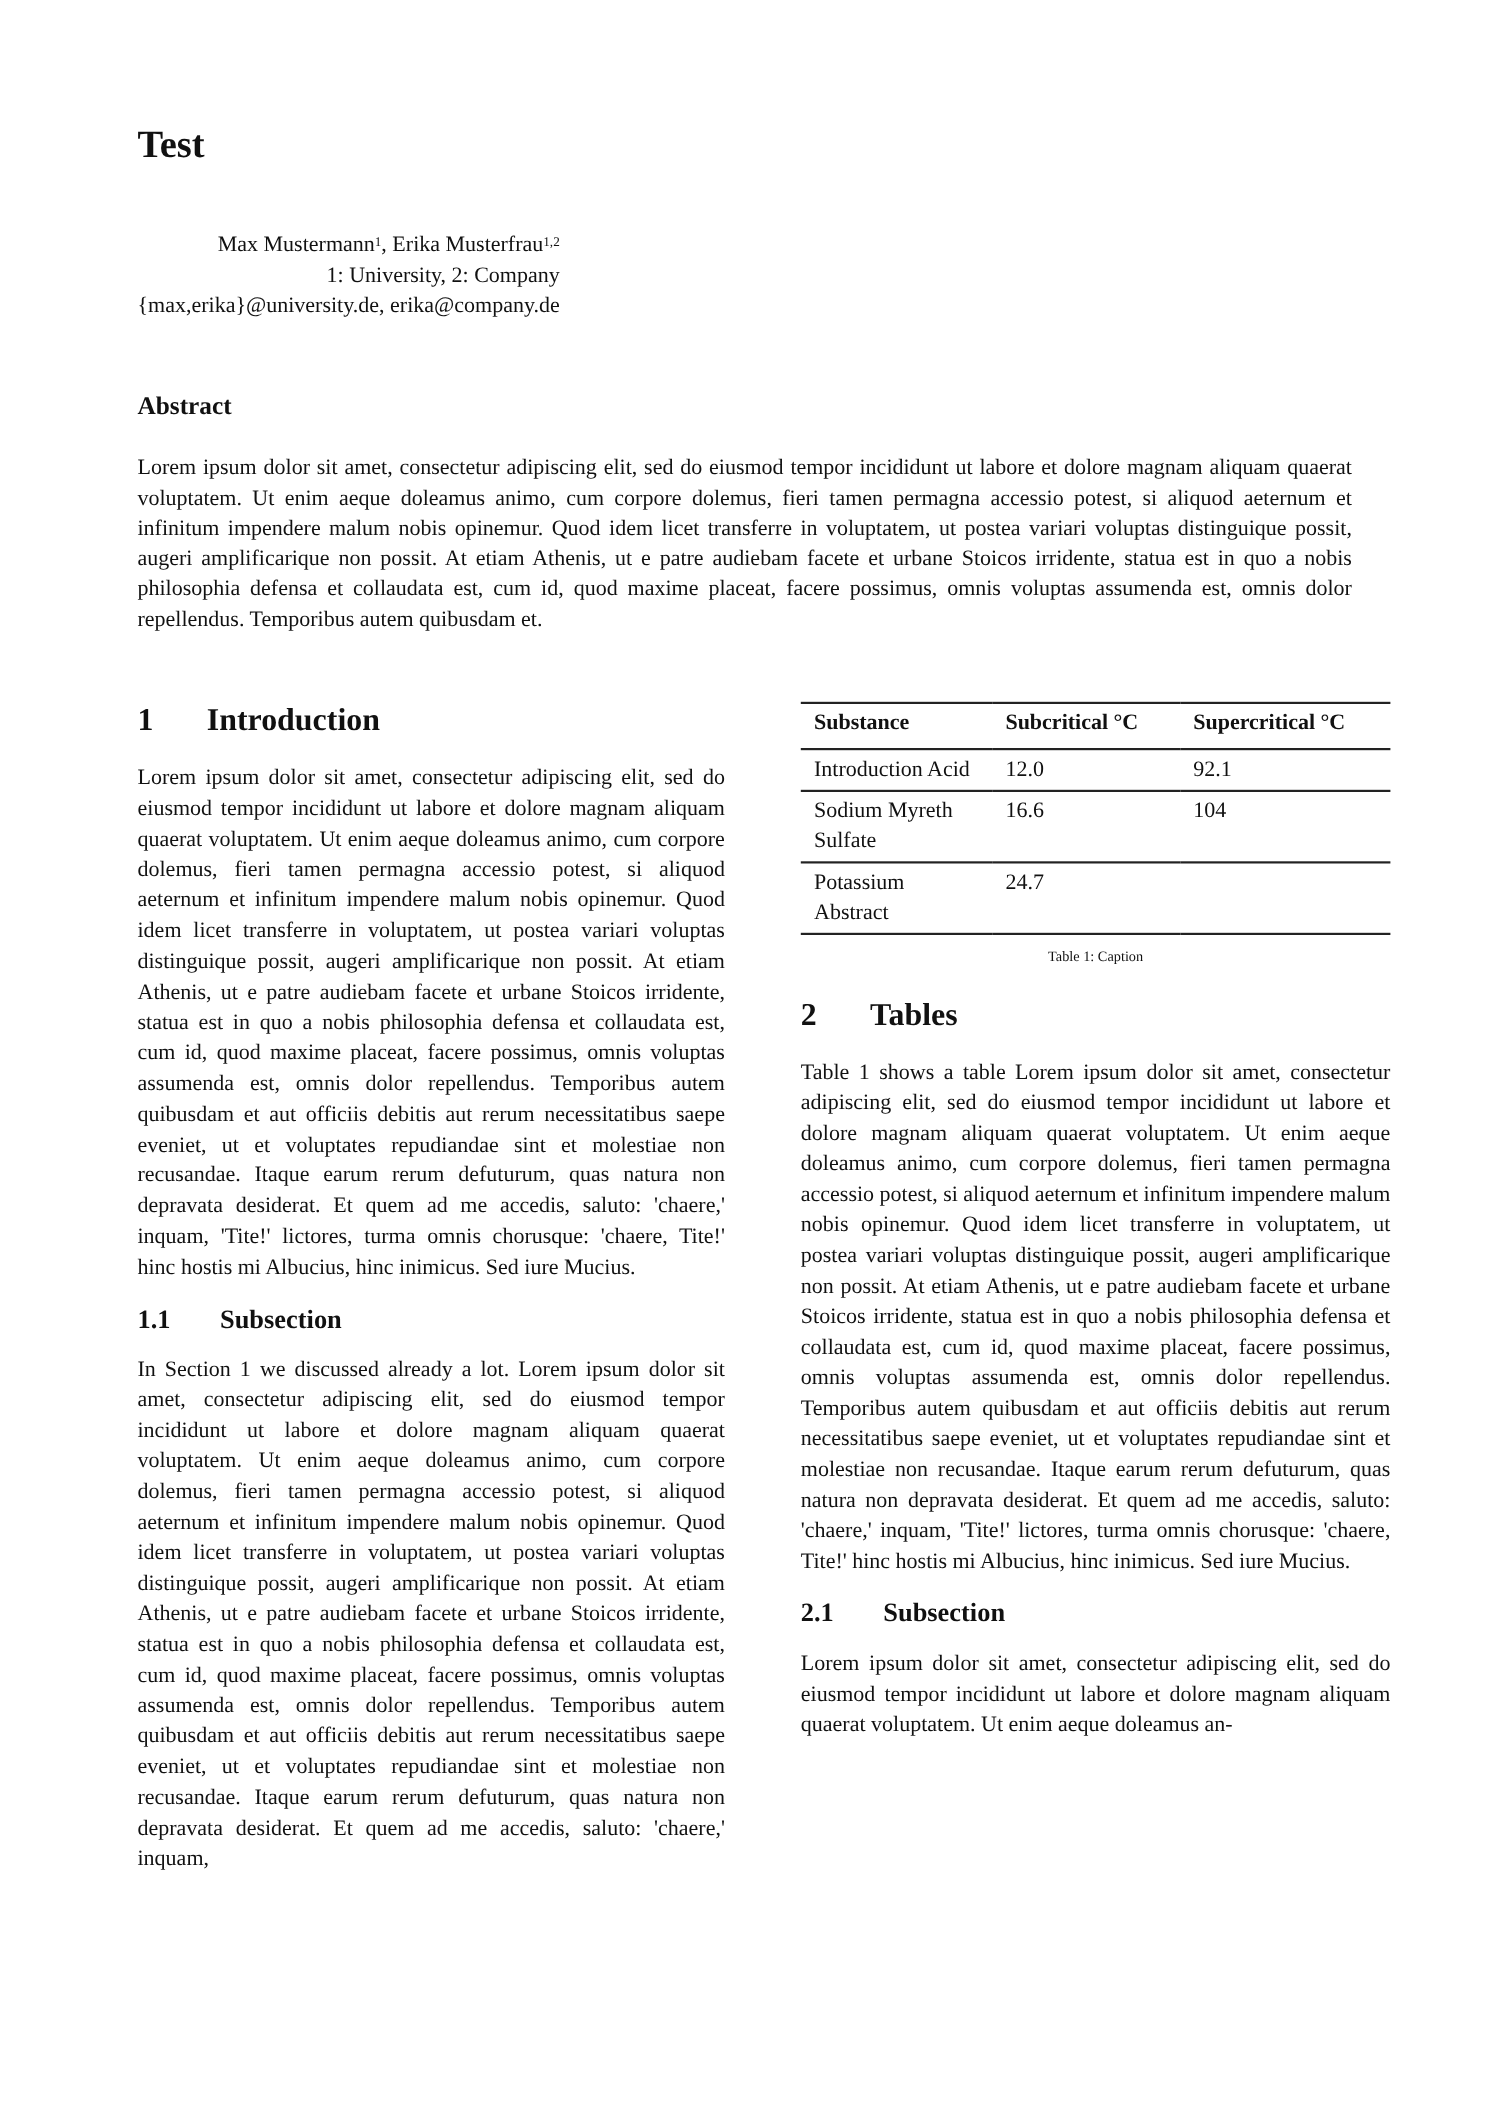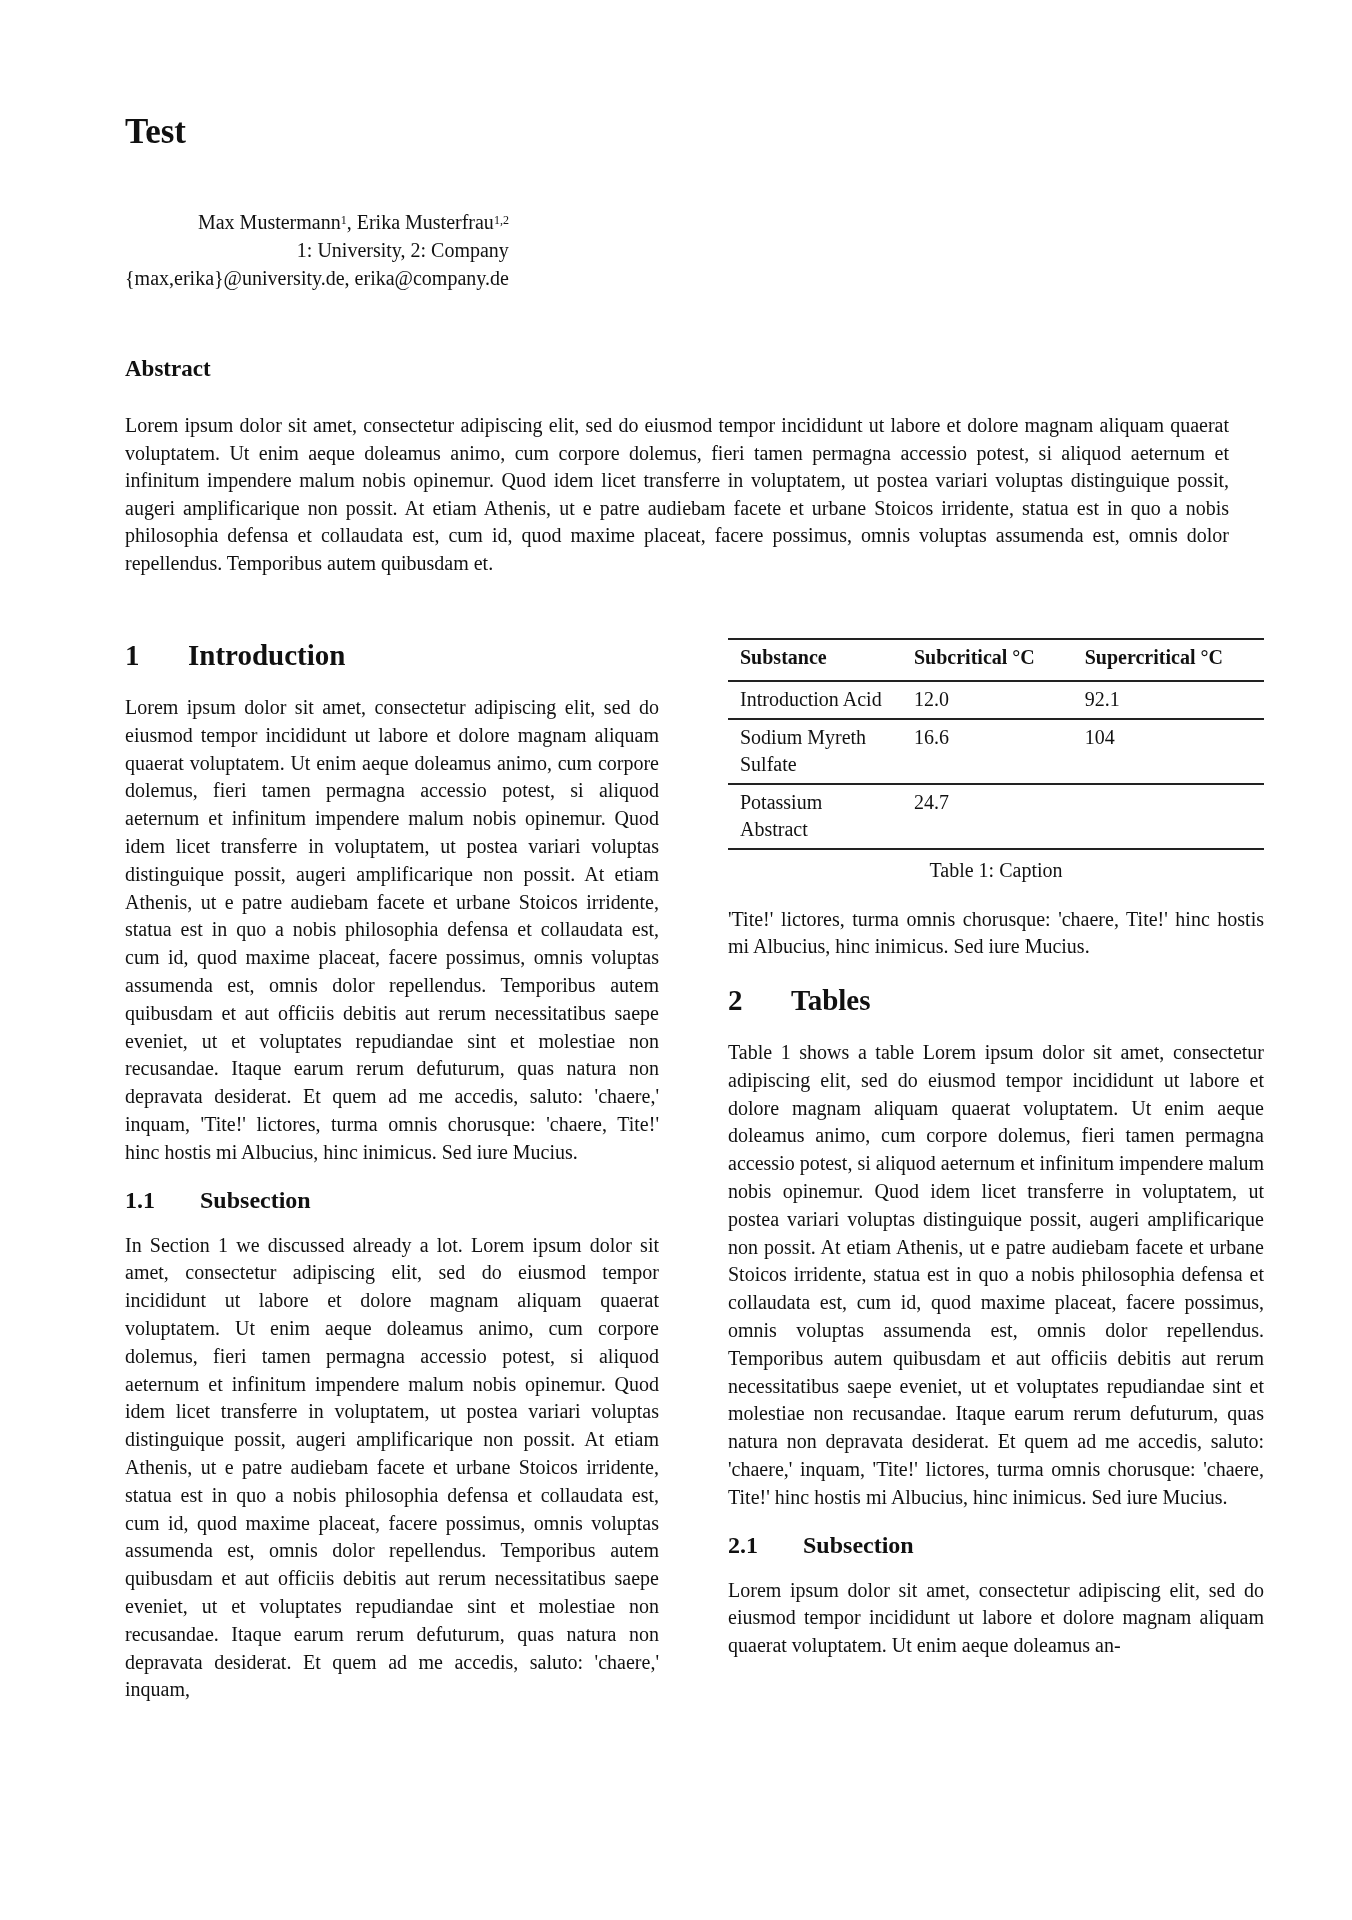--- a/index.html
+++ b/index.html
@@ -48,21 +48,21 @@
   table.data {
     width: 536px; border-collapse: collapse; font-size: 20px; line-height: 27.5px;
   }
   table.data th, table.data td { padding: 0 12px; vertical-align: top; }
   table.data thead tr { border-top: 2px solid #222; border-bottom: 2px solid #222; }
   table.data thead th { font-weight: bold; height: 36px; padding-top: 4px; padding-bottom: 0; white-space: nowrap; }
   table.data tbody tr { border-bottom: 2px solid #222; }
   table.data tbody td { padding-top: 4px; padding-bottom: 4px; }
   .tl { text-align: left; }
   .tc { text-align: left; }
-  .caption { text-align: center; font-size: 20px; line-height: 28px; margin-top: 6px; }
+  .caption { text-align: center; font-size: 13px; line-height: 28px; margin-top: 6px; }
 </style>
 </head>
 <body>
 
 <div class="page">
 
   <h1 class="title">Test</h1>
 
   <div class="authors">
     <div>
@@ -112,21 +112,20 @@
           </tr>
           <tr>
             <td class="tl">Potassium Abstract</td>
             <td class="tc" colspan="2">24.7</td>
           </tr>
         </tbody>
       </table>
       <div class="caption">Table 1: Caption</div>
     </div>
 
-    <p class="body" style="margin-top:22px;" lang="la">'Tite!' lictores, turma omnis chorusque: 'chaere, Tite!' hinc hostis mi Albucius, hinc inimicus. Sed iure Mucius.</p>
 
     <h2 class="sec-head" style="margin-top:22px;">
       <span class="num">2</span>
       <span>Tables</span>
     </h2>
     <p class="body" style="margin-top:22px;" lang="la">Table 1 shows a table Lorem ipsum dolor sit amet, consectetur adipiscing elit, sed do eiusmod tempor incididunt ut labore et dolore magnam aliquam quaerat voluptatem. Ut enim aeque doleamus animo, cum corpore dolemus, fieri tamen permagna accessio potest, si aliquod aeternum et infinitum impendere malum nobis opinemur. Quod idem licet transferre in voluptatem, ut postea variari voluptas distinguique possit, augeri amplificarique non possit. At etiam Athenis, ut e patre audiebam facete et urbane Stoicos irridente, statua est in quo a nobis philosophia defensa et collaudata est, cum id, quod maxime placeat, facere possimus, omnis voluptas assumenda est, omnis dolor repellendus. Temporibus autem quibusdam et aut officiis debitis aut rerum necessitatibus saepe eveniet, ut et voluptates repudiandae sint et molestiae non recusandae. Itaque earum rerum defuturum, quas natura non depravata desiderat. Et quem ad me accedis, saluto: 'chaere,' inquam, 'Tite!' lictores, turma omnis chorusque: 'chaere, Tite!' hinc hostis mi Albucius, hinc inimicus. Sed iure Mucius.</p>
 
     <h3 class="subsec-head" style="margin-top:18px;">
       <span class="num">2.1</span>
       <span>Subsection</span>

